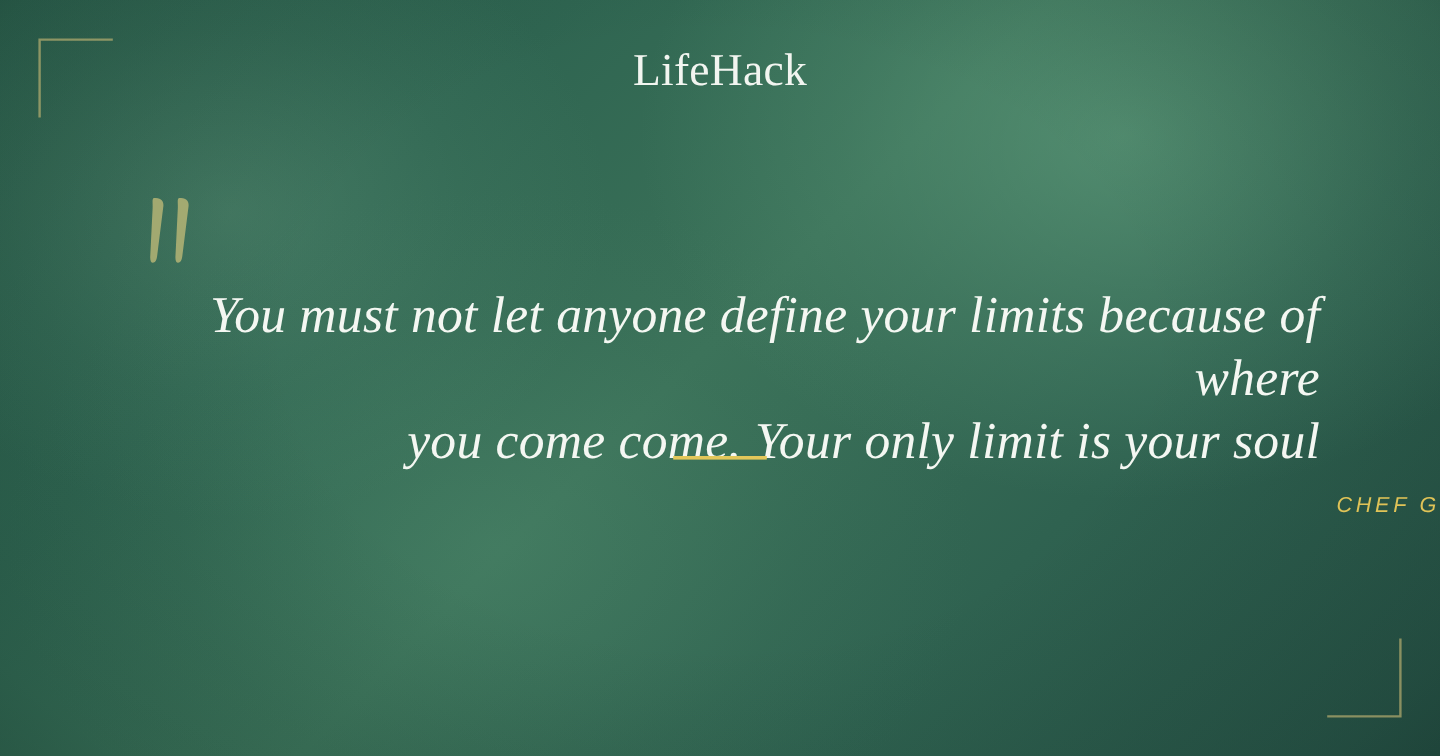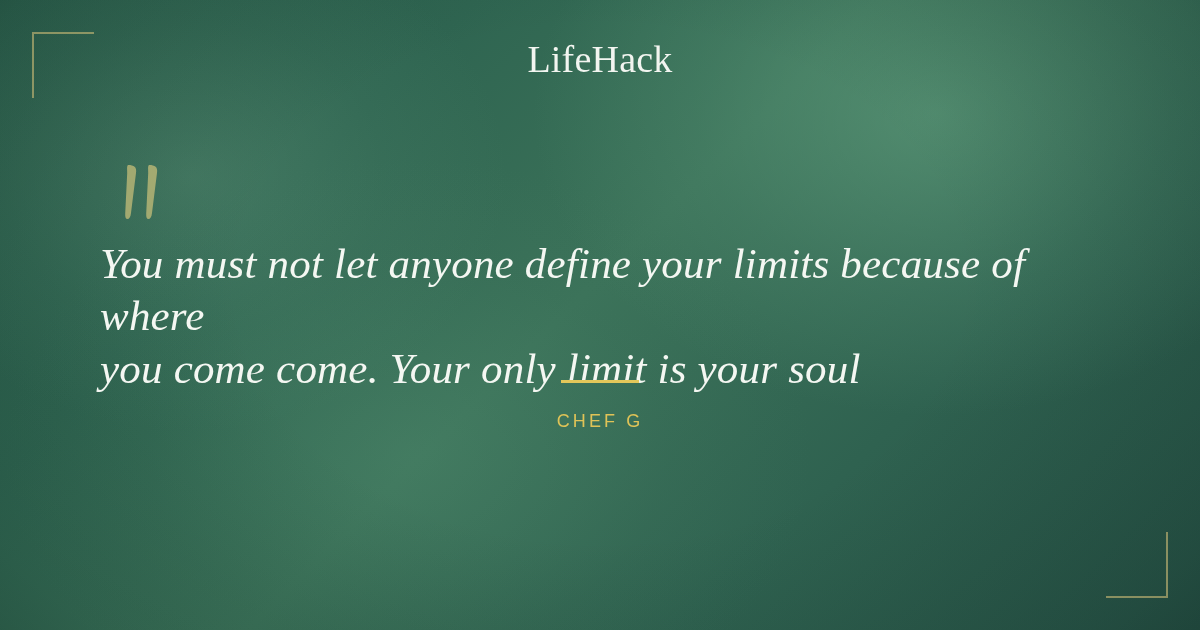--- a/index.html
+++ b/index.html
@@ -109,39 +109,40 @@
     height: 58px;
   }
   .quote-mark svg { display: block; }
 
   
   .quote-block {
     position: absolute;
     top: 238px;
     left: 100px;
     width: 1000px;
-    text-align: left;
+    text-align: right;
   }
   .quote-text {
     font-family: "Liberation Serif", serif;
     font-style: italic;
     font-size: 43px;
     line-height: 1.22;
     color: #f4f7f2;
     margin: 0;
     letter-spacing: 0.2px;
   }
 
   
   .attrib {
     position: absolute;
     top: 380px;
     left: 0;
     width: 100%;
-    text-align: center;
+    text-align: right;
+    font-style: italic;
   }
   .attrib-rule {
     width: 78px;
     height: 3px;
     margin: 0 auto;
     background: #e3c75a;
   }
   .attrib-name {
     margin-top: 28px;
     font-family: "Liberation Sans", sans-serif;

